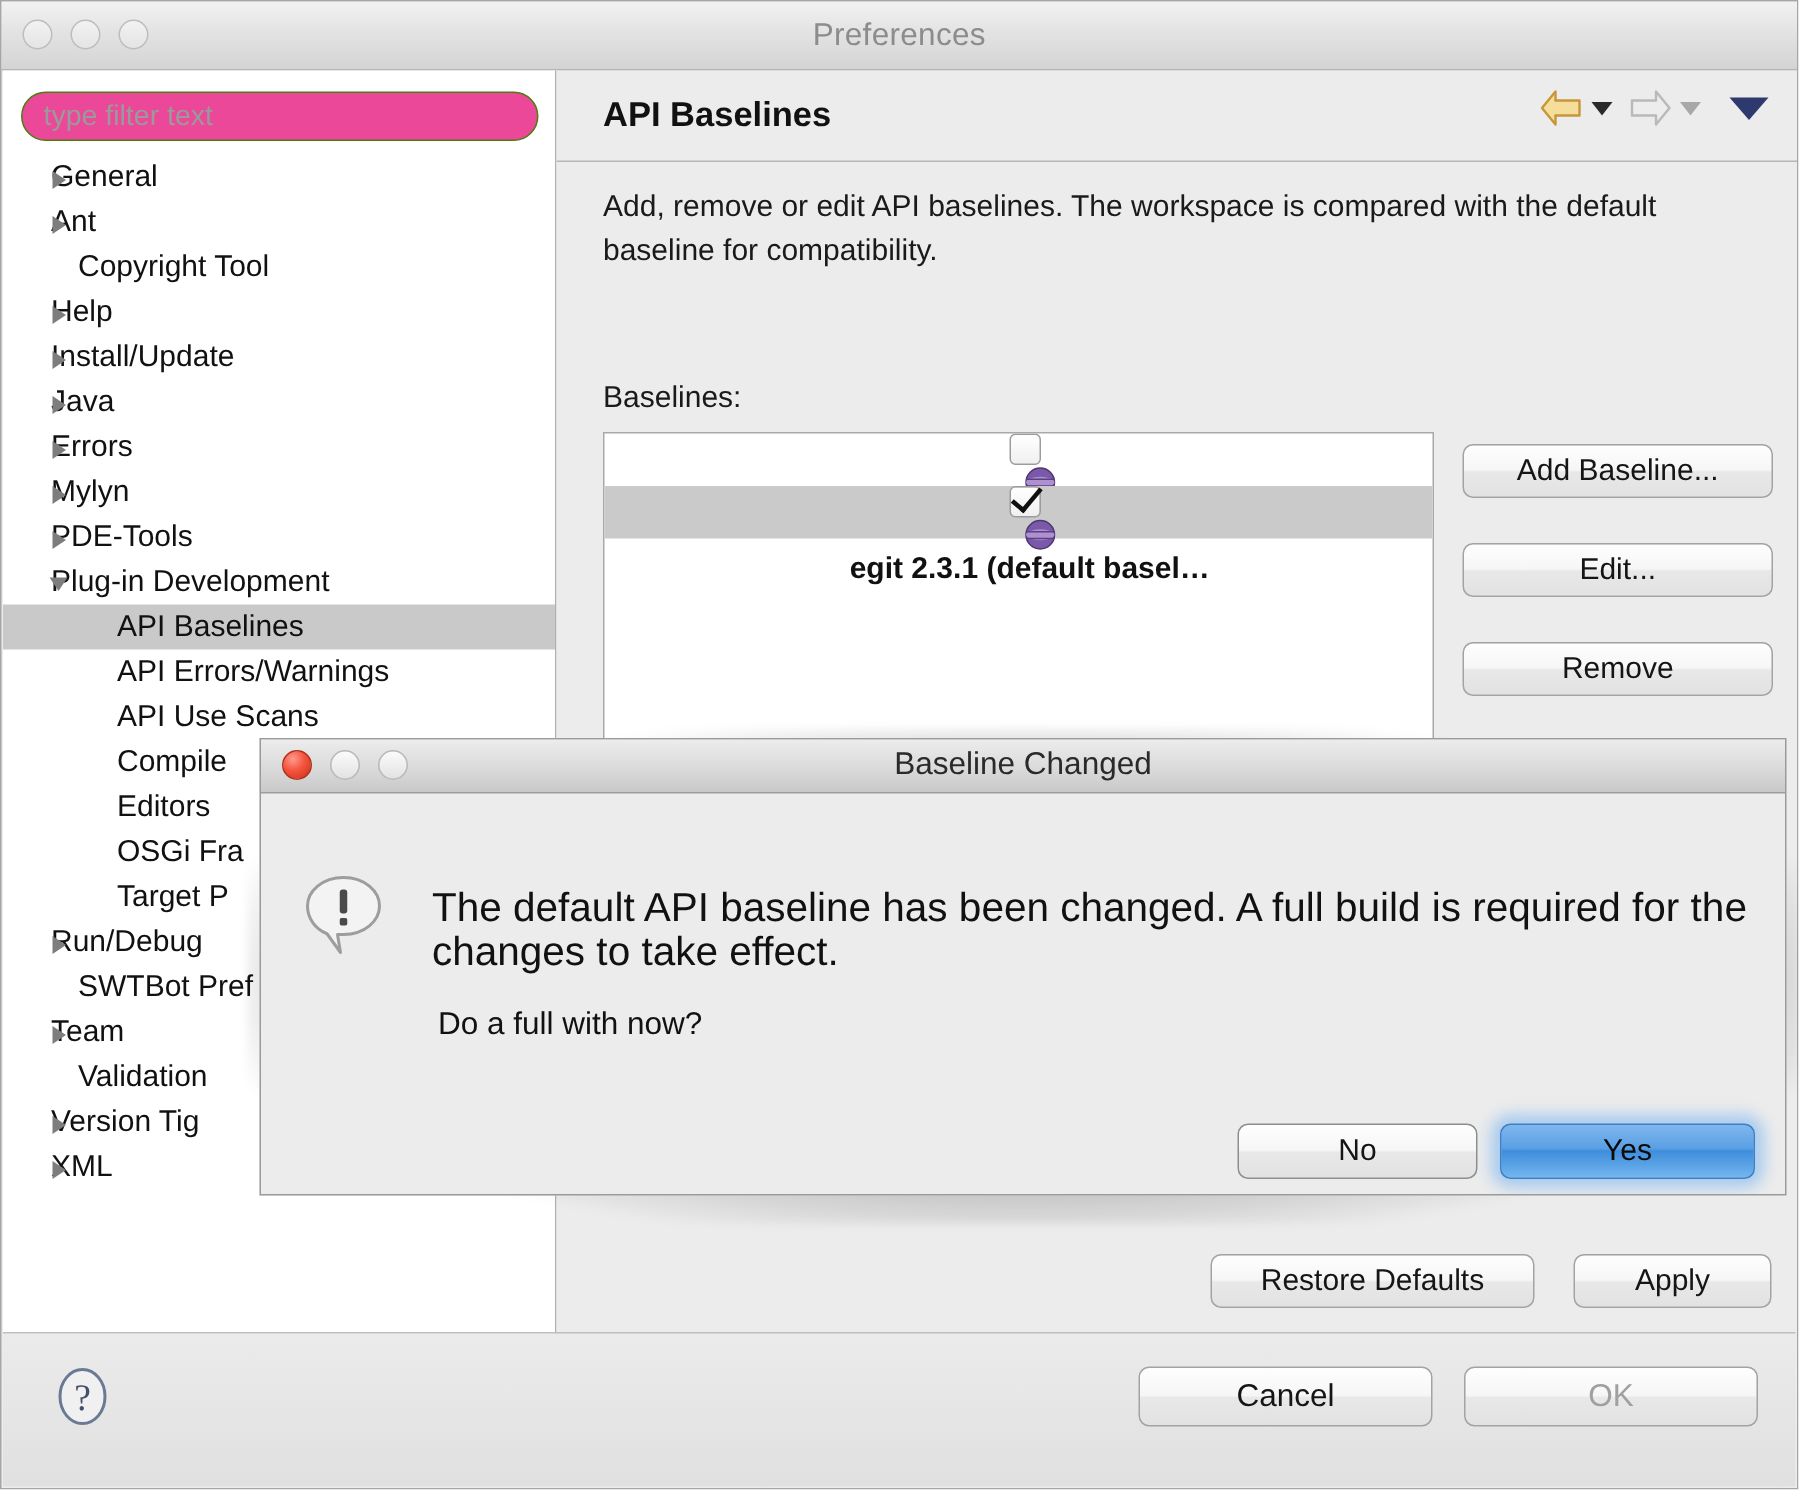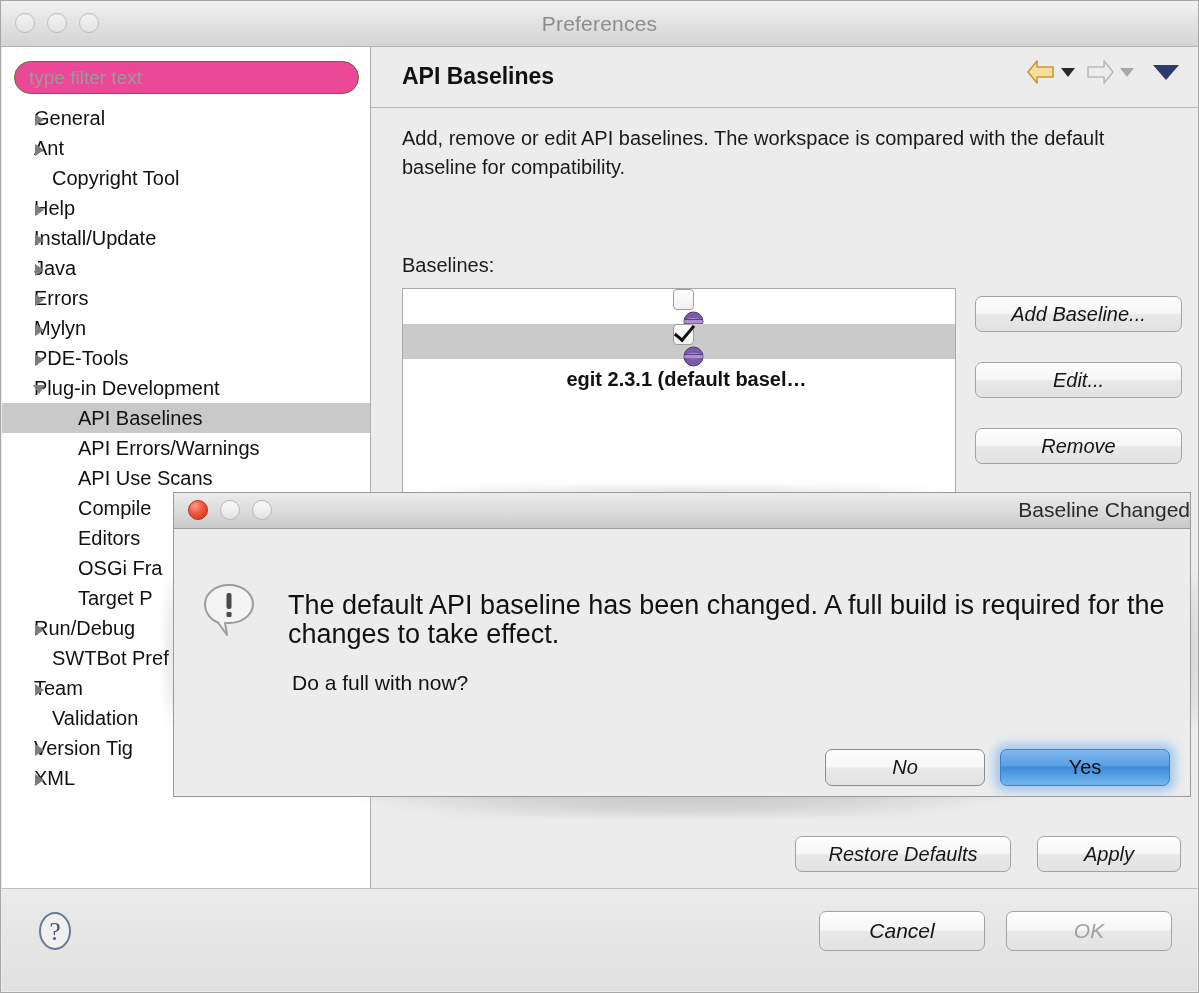--- a/index.html
+++ b/index.html
@@ -258,34 +258,33 @@
     border: 1px solid #a3a3a3;
     border-radius: 7px;
     background: linear-gradient(to bottom, #fefefe 0%, #f6f6f6 48%, #e8e8e8 52%, #e2e2e2 100%);
     font-family: "Liberation Sans", sans-serif;
     font-size: 20px;
     color: #151515;
     cursor: default;
     box-sizing: border-box;
     margin-bottom: 30px;
     padding: 0;
-    font-style: italic;
   }
   .btn.disabled { color: #a0a0a0; }
 
   
   .content-footer {
     position: absolute;
     right: 18px;
     bottom: 18px;
     display: flex;
     gap: 26px;
   }
   .btn-wide { width: 216px; margin-bottom: 0; }
-  .btn-apply { width: 144px; margin-bottom: 0; }
+  .btn-apply { width: 132px; margin-bottom: 0; }
 
   
   .win-footer {
     position: absolute;
     left: 1px;
     right: 1px;
     bottom: 1px;
     height: 102px;
     background: linear-gradient(to bottom, #ebebeb, #e0e0e0);
     border-top: 1px solid #bdbdbd;
@@ -296,21 +295,21 @@
     top: 22px;
     width: 40px; height: 40px;
   }
   .footer-btns {
     position: absolute;
     right: 25px;
     top: 22px;
     display: flex;
     gap: 21px;
   }
-  .btn-foot { width: 166px; height: 40px; margin-bottom: 0; font-size: 21px; }
+  .btn-foot { width: 196px; height: 40px; margin-bottom: 0; font-size: 21px; }
 
   
   .modal-shadow {
     position: absolute;
     left: 165px;
     top: 486px;
     width: 1034px;
     height: 330px;
     background: radial-gradient(ellipse at center, rgba(0,0,0,0.45) 0%, rgba(0,0,0,0.22) 55%, rgba(0,0,0,0) 78%);
     filter: blur(3px);
@@ -328,21 +327,21 @@
   }
   .modal-title {
     position: relative;
     height: 35px;
     background: linear-gradient(to bottom, #ececec 0%, #dcdcdc 50%, #c9c9c9 100%);
     border-bottom: 1px solid #9e9e9e;
   }
   .modal-title .mtxt {
     position: absolute;
     left: 0; right: 0; top: 5px;
-    text-align: right;
+    text-align: center;
     font-size: 21px;
     color: #2a2a2a;
   }
   .modal-lights {
     position: absolute;
     left: 14px;
     top: 7px;
     display: flex;
     gap: 12px;
   }

